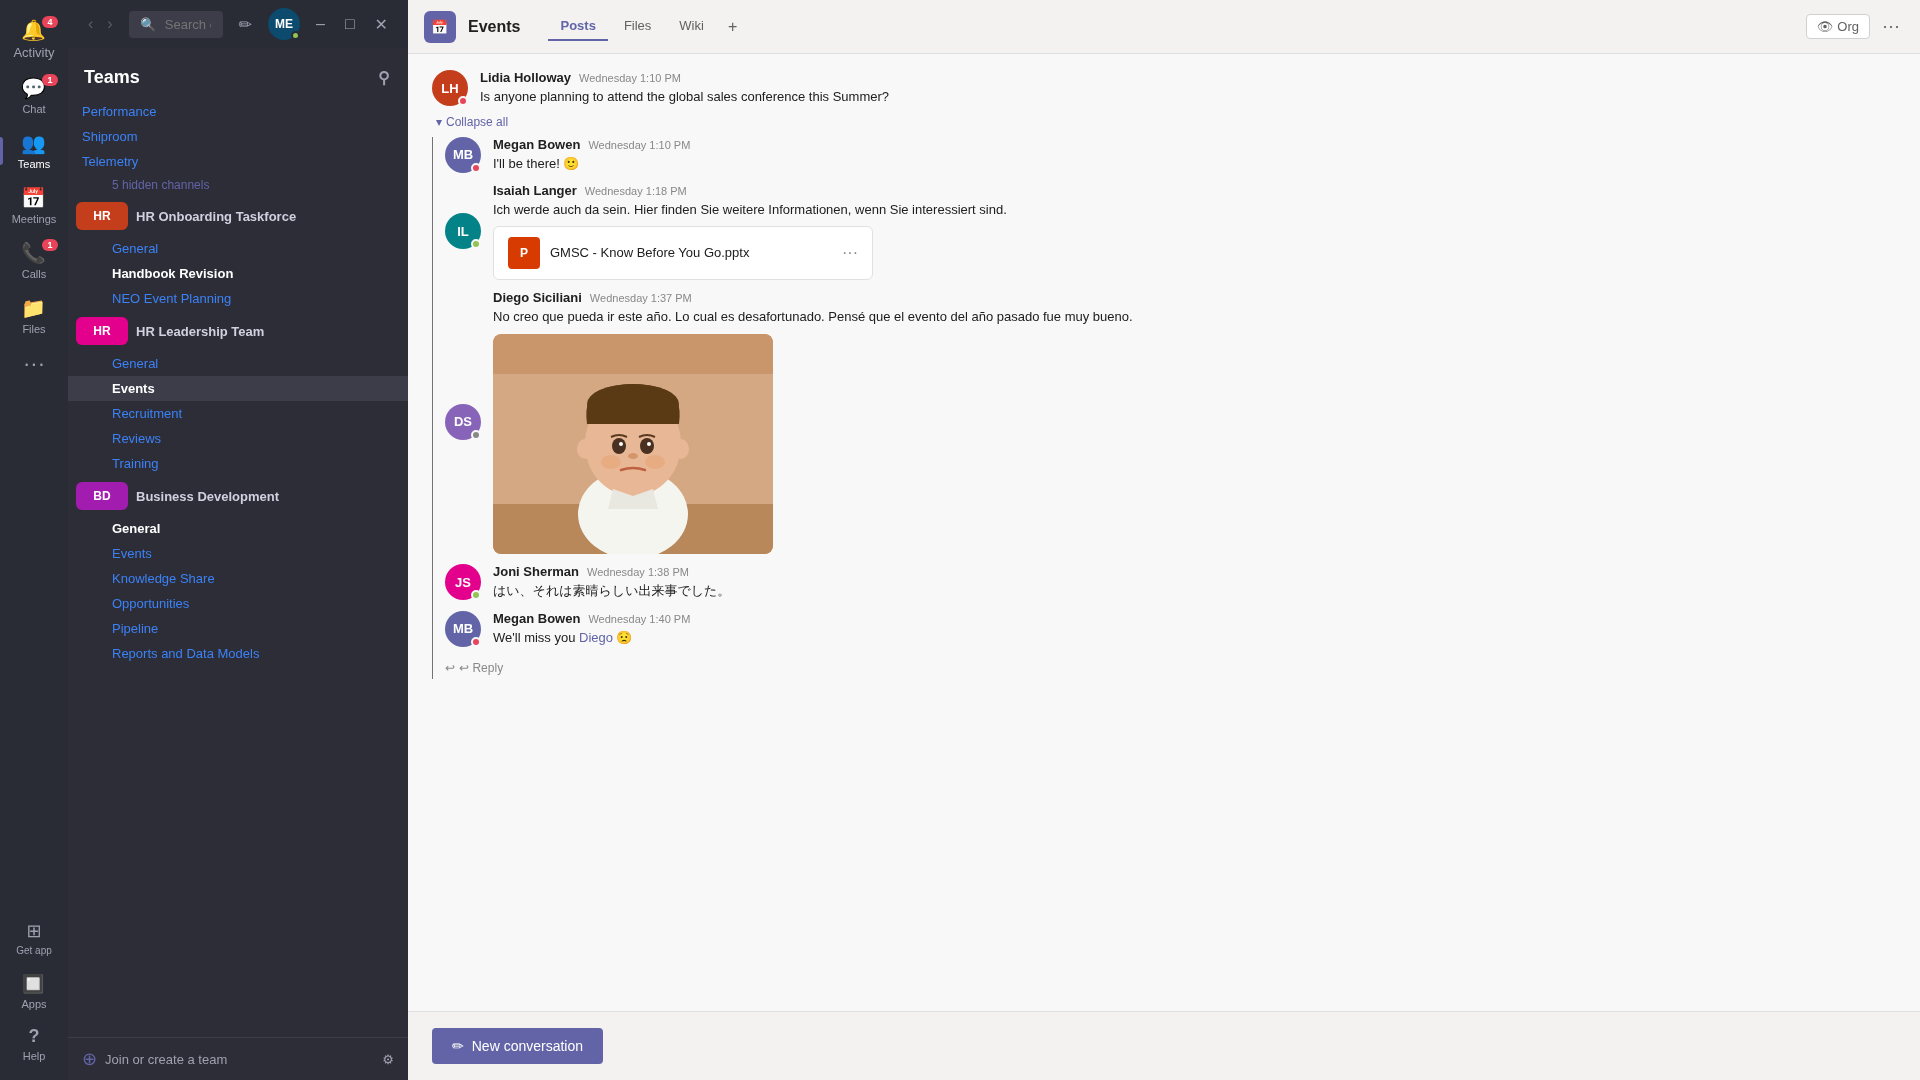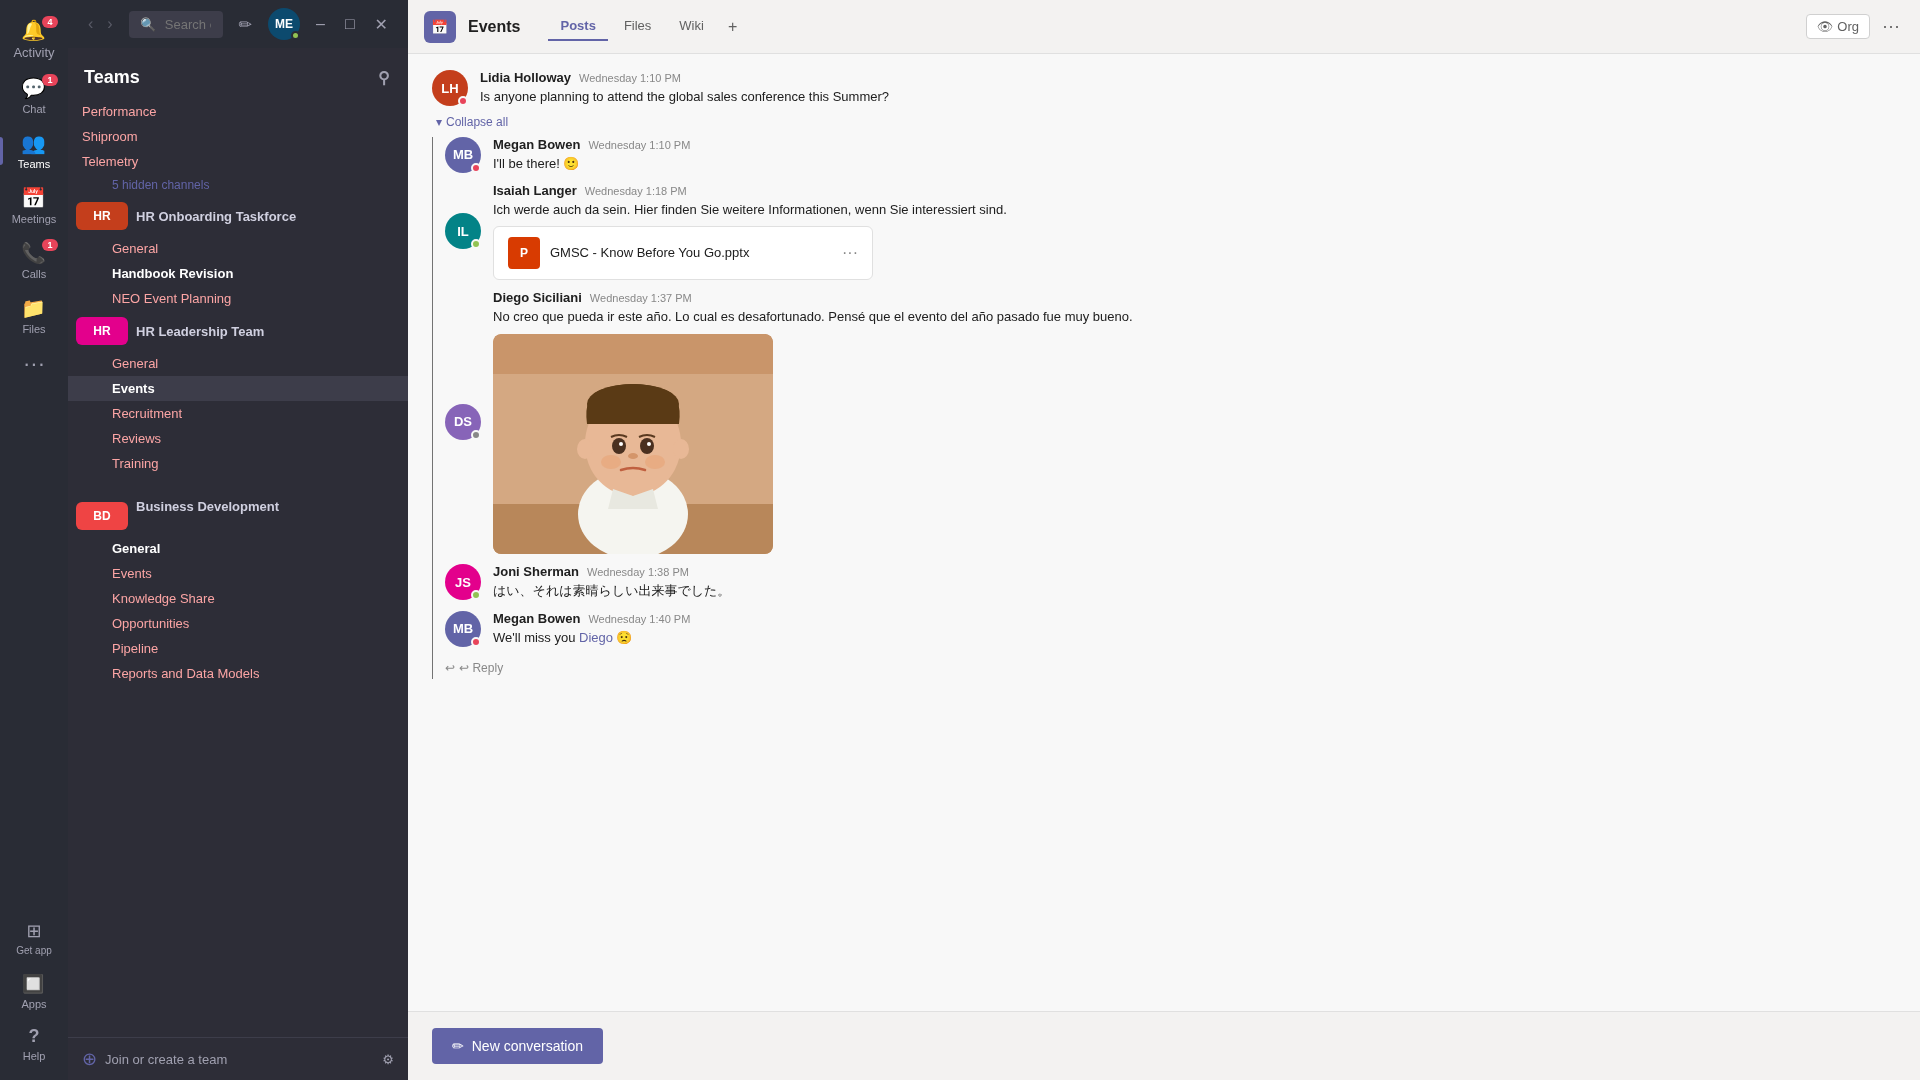--- a/index.html
+++ b/index.html
@@ -104,21 +104,21 @@
       color: white;
       flex-shrink: 0;
     }
     .team-name { font-size: 13px; font-weight: 600; flex: 1; white-space: nowrap; overflow: hidden; text-overflow: ellipsis; }
     .team-more { color: #a0a0b0; font-size: 16px; opacity: 0; }
 
     .channel-item {
       padding: 5px 10px 5px 44px;
       cursor: pointer;
       font-size: 13px;
-      color: #fca5a5;
+      color: #3b82f6;
       display: flex;
       align-items: center;
       justify-content: space-between;
     }
     .channel-item.active { background: #3d3d4a; color: #ffffff; font-weight: 600; }
     .channel-item.bold { color: #ffffff; font-weight: 600; }
 
     .hidden-channels {
       padding: 4px 10px 4px 44px;
       font-size: 12px;
@@ -541,21 +541,21 @@
       <div class="channel-item">
           <span>Reviews</span>
         </div>
       <div class="channel-item">
           <span>Training</span>
         </div>
     </div>
 
     <div class="team-group">
       <div class="team-header">
-        <div class="team-avatar" style="background:#ef4444;margin-top:20px;">BD</div>
+        <div class="team-avatar" style="background:#a21caf;">BD</div>
         <span class="team-name">Business Development</span>
         <span class="team-more">···</span>
       </div>
       <div class="channel-item bold">
           <span>General</span>
         </div>
       <div class="channel-item">
           <span>Events</span>
         </div>
       <div class="channel-item">

